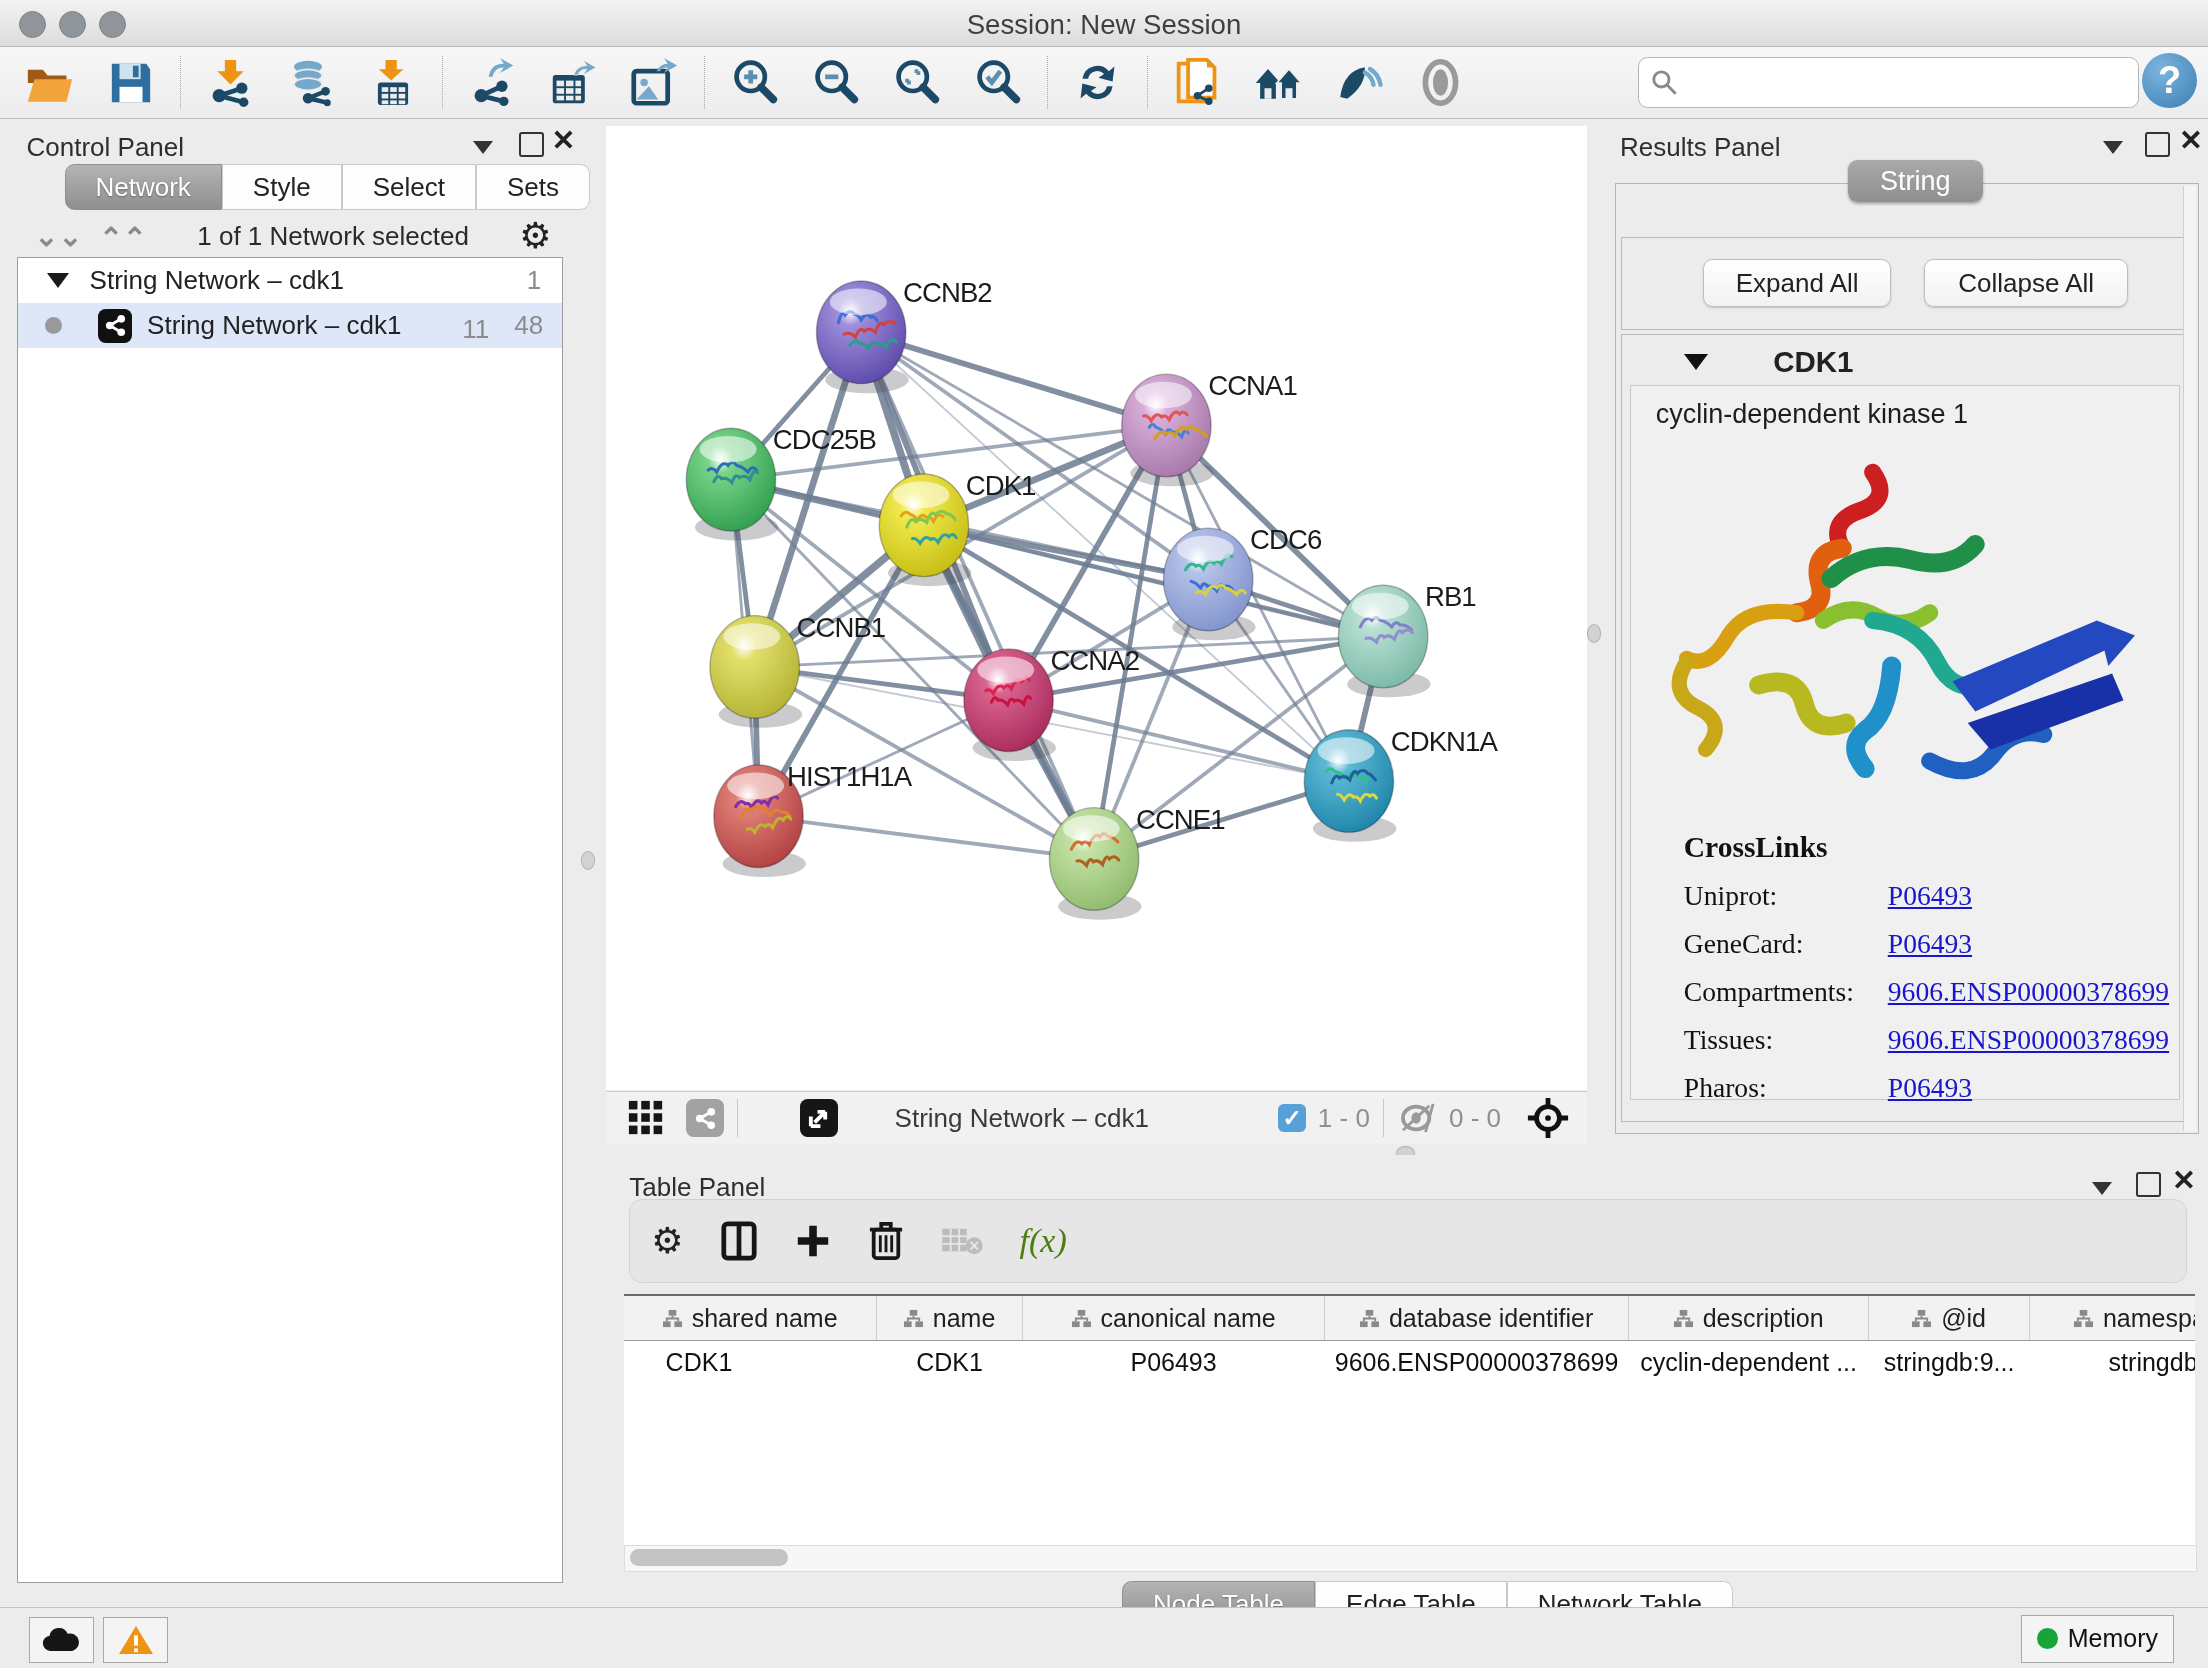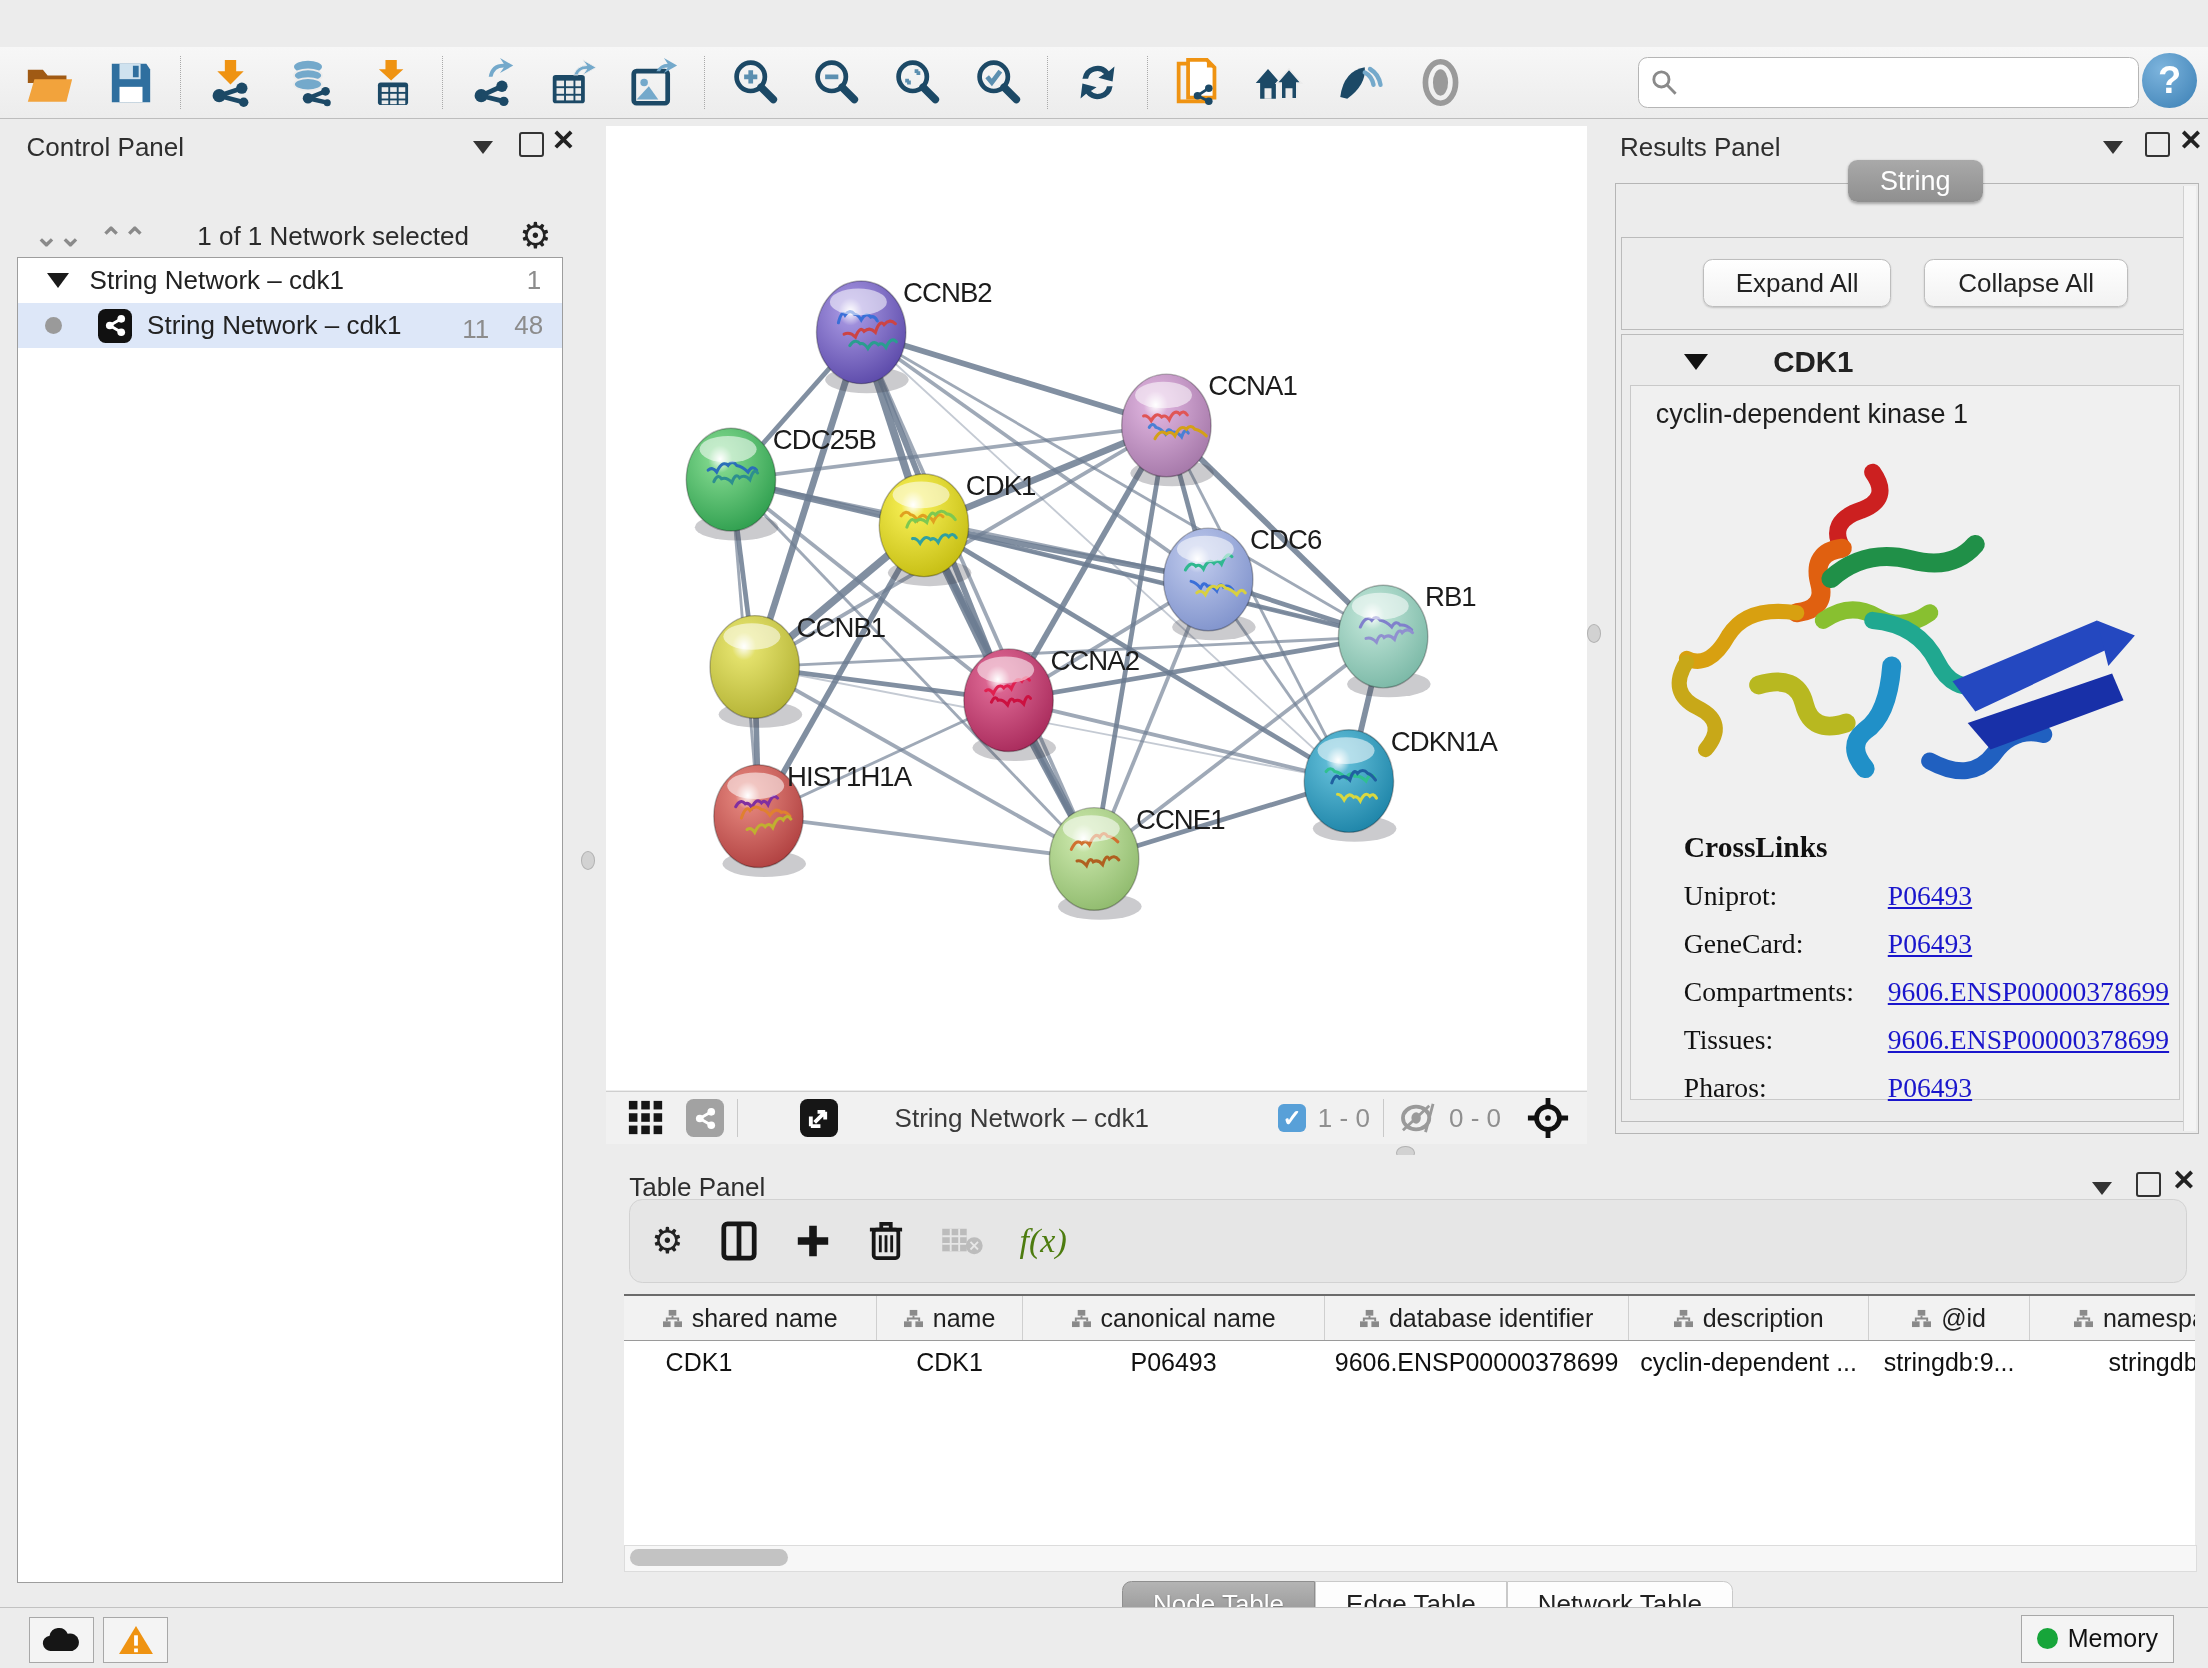--- a/index.html
+++ b/index.html
@@ -114,20 +114,26 @@
   .memdot{width:21px;height:21px;border-radius:50%;background:#17a53a;}
   .chev{color:#8a8a8a;font-size:28.5px;line-height:19px;font-weight:bold;}
   .gear{font-size:36px;color:#222;line-height:36px;}
   svg text{font-family:"Liberation Sans",sans-serif;}
 </style>
 </head>
 <body>
 
 <div id="root">
 
+  <div class="titlebar">
+    <div class="tl" style="left:19px"></div>
+    <div class="tl" style="left:59px"></div>
+    <div class="tl" style="left:99px"></div>
+    <div class="titletext">Session: New Session</div>
+  </div>
 
   <div class="toolbar">
     <div class="tgrp">
       <div class="tbtn">
         <svg width="49" height="46" viewBox="0 0 52 48">
           <path d="M3 10 h16 l5 6 h20 v8 H3z" fill="#a05a14"></path>
           <path d="M3 44 L10 20 h40 L44 44z" fill="#f2a33c"></path>
         </svg>
       </div>
       <div class="tbtn">
@@ -299,20 +305,26 @@
     </div>
     <div class="helpbtn">?</div>
   </div>
 
   <div class="ctl">
     <div style="position:absolute;left:17px;top:7.6px;" class="phead">Control Panel</div>
     <div style="position:absolute;left:463px;top:17px;" class="pcaret"></div>
     <div style="position:absolute;left:509px;top:7.6px;" class="pfloat"></div>
     <div style="position:absolute;left:542px;top:5.7px;" class="pclose">✕</div>
 
+    <div style="position:absolute;left:55px;top:40px;display:flex;">
+      <div class="tabbtn first active">Network</div>
+      <div class="tabbtn">Style</div>
+      <div class="tabbtn">Select</div>
+      <div class="tabbtn last">Sets</div>
+    </div>
 
     <div style="position:absolute;left:0;top:91px;width:561px;height:42px;display:flex;align-items:center;">
       <span class="chev" style="margin-left:25px;">⌄⌄</span>
       <span class="chev" style="margin-left:17px;transform:rotate(180deg);">⌄⌄</span>
       <span style="flex:1;text-align:center;font-size:26px;color:#2a2a2a;">1 of 1 Network selected</span>
       <span class="gear" style="margin-right:19px;">⚙</span>
     </div>
 
     <div class="treebox">
       <div class="trow">

